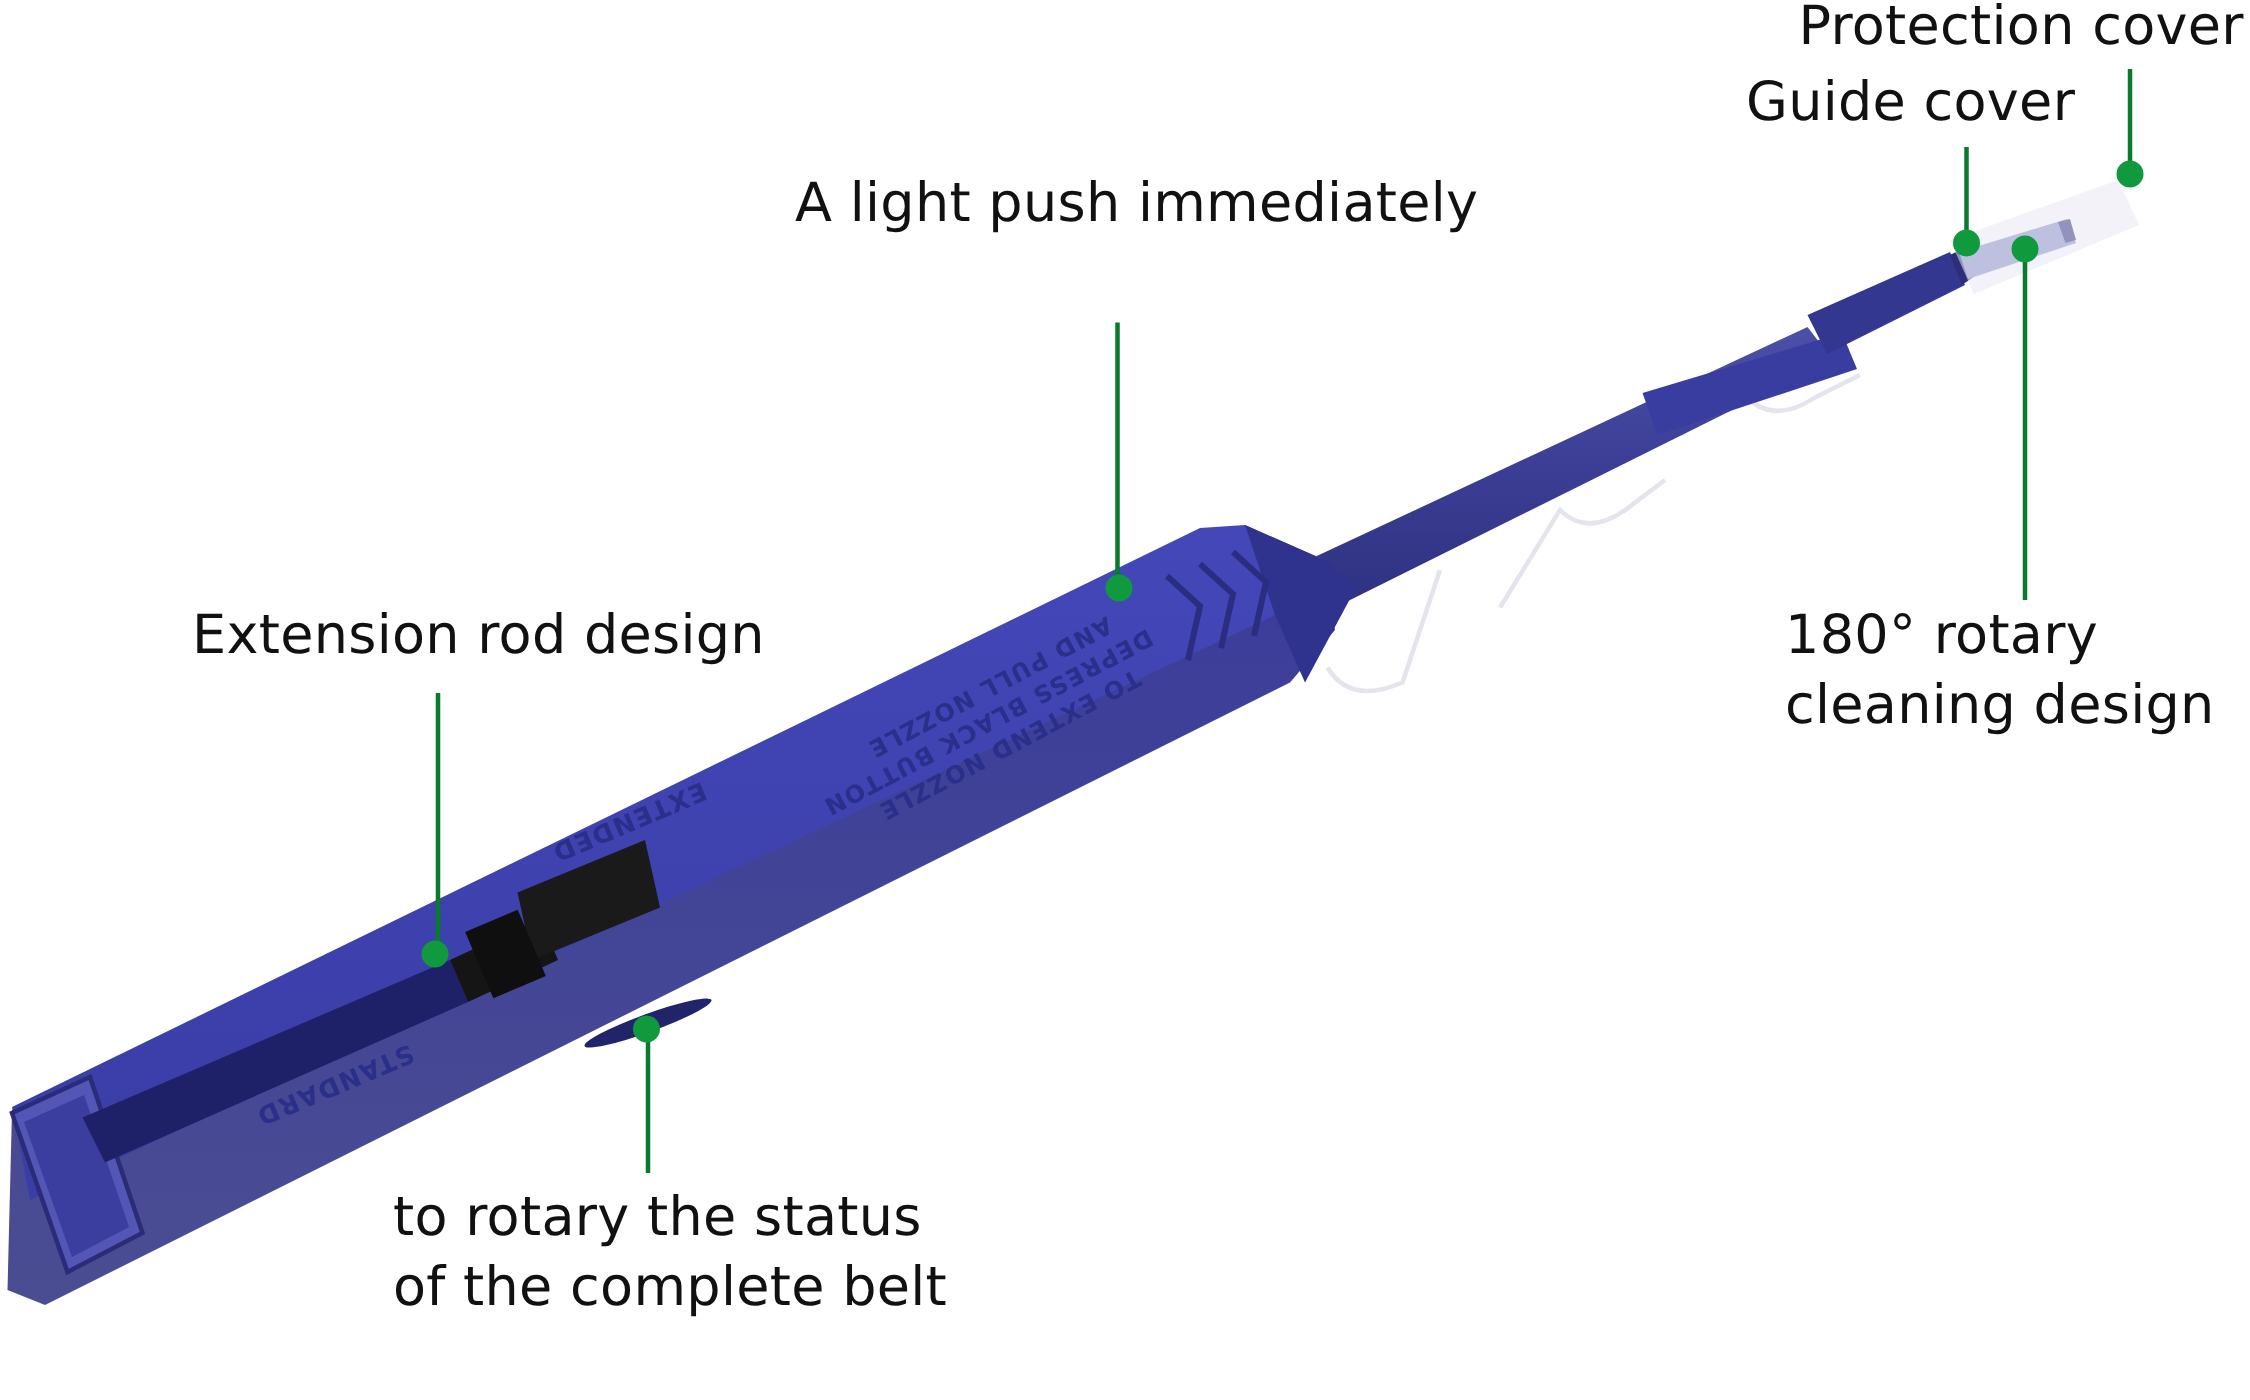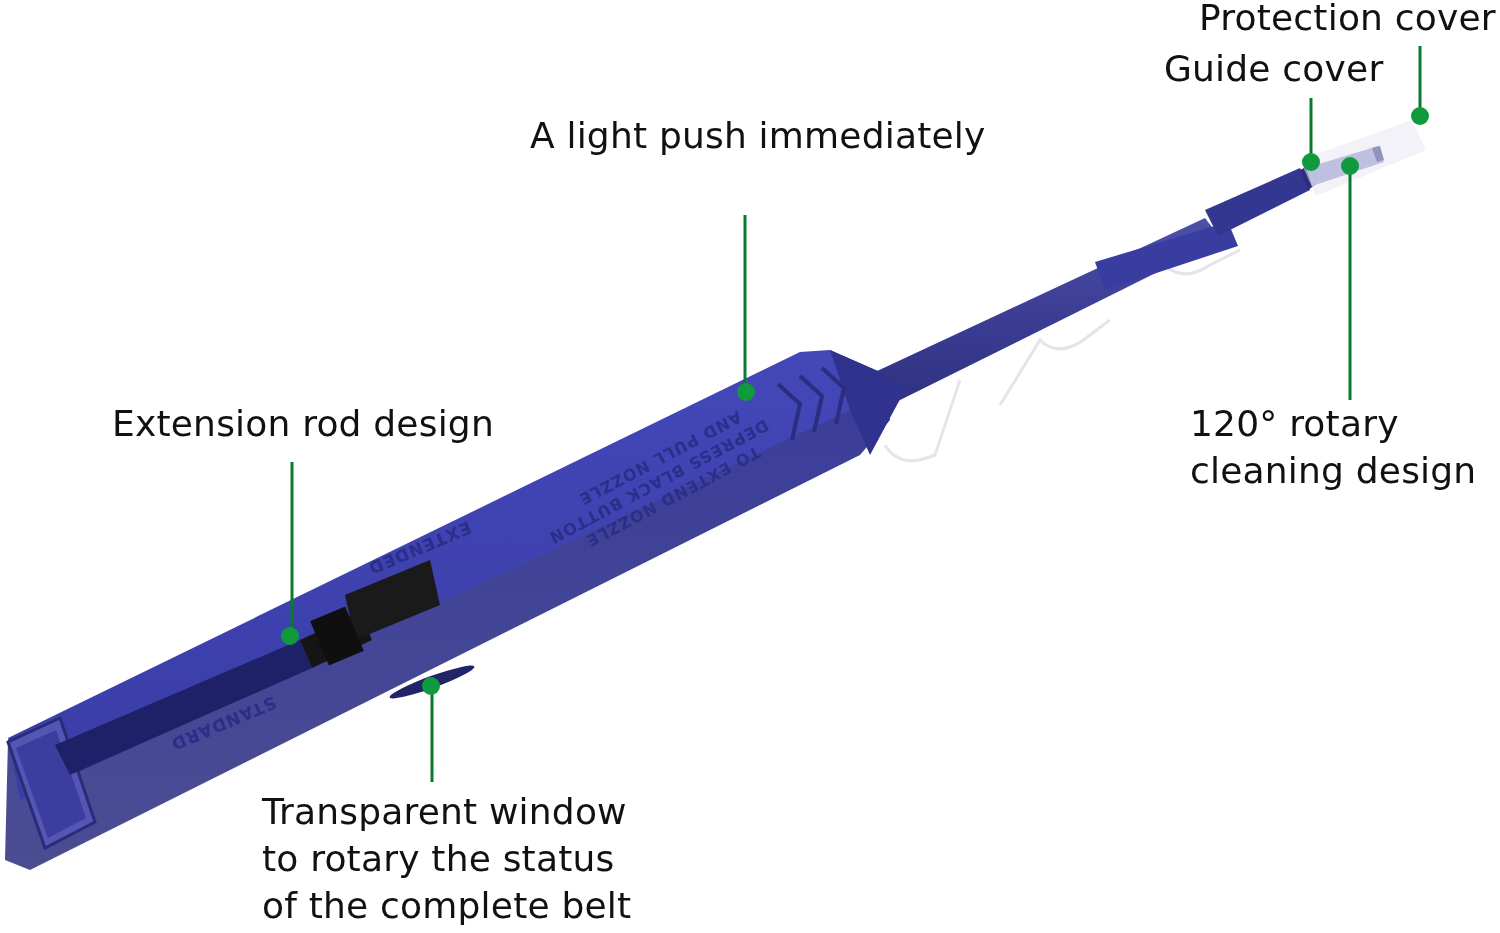--- a/index.html
+++ b/index.html
@@ -105,24 +105,23 @@
   </svg>
 
   <div class="label" style="left:1199px; top:-6px;">Protection cover</div>
   <div class="label" style="left:1164px; top:45px;">Guide cover</div>
 
   <div class="label center" style="left:530px; top:112px; width:480px;">
     <div>A light push immediately</div>
   </div>
 
   <div class="label center" style="left:1190px; top:400px; width:300px;">
-    <div>120° rotary</div>
+    <div>180° rotary</div>
     <div>cleaning design</div>
   </div>
 
-  <div class="label" style="left:112px; top:400px;text-align:right;">Extension rod design</div>
+  <div class="label" style="left:128px; top:400px;text-align:right;">Extension rod design</div>
 
   <div class="label center" style="left:262px; top:788px; width:390px;">
-    <div>Transparent window</div>
     <div>to rotary the status</div>
     <div>of the complete belt</div>
   </div>
 </div>
 
 </body></html>

